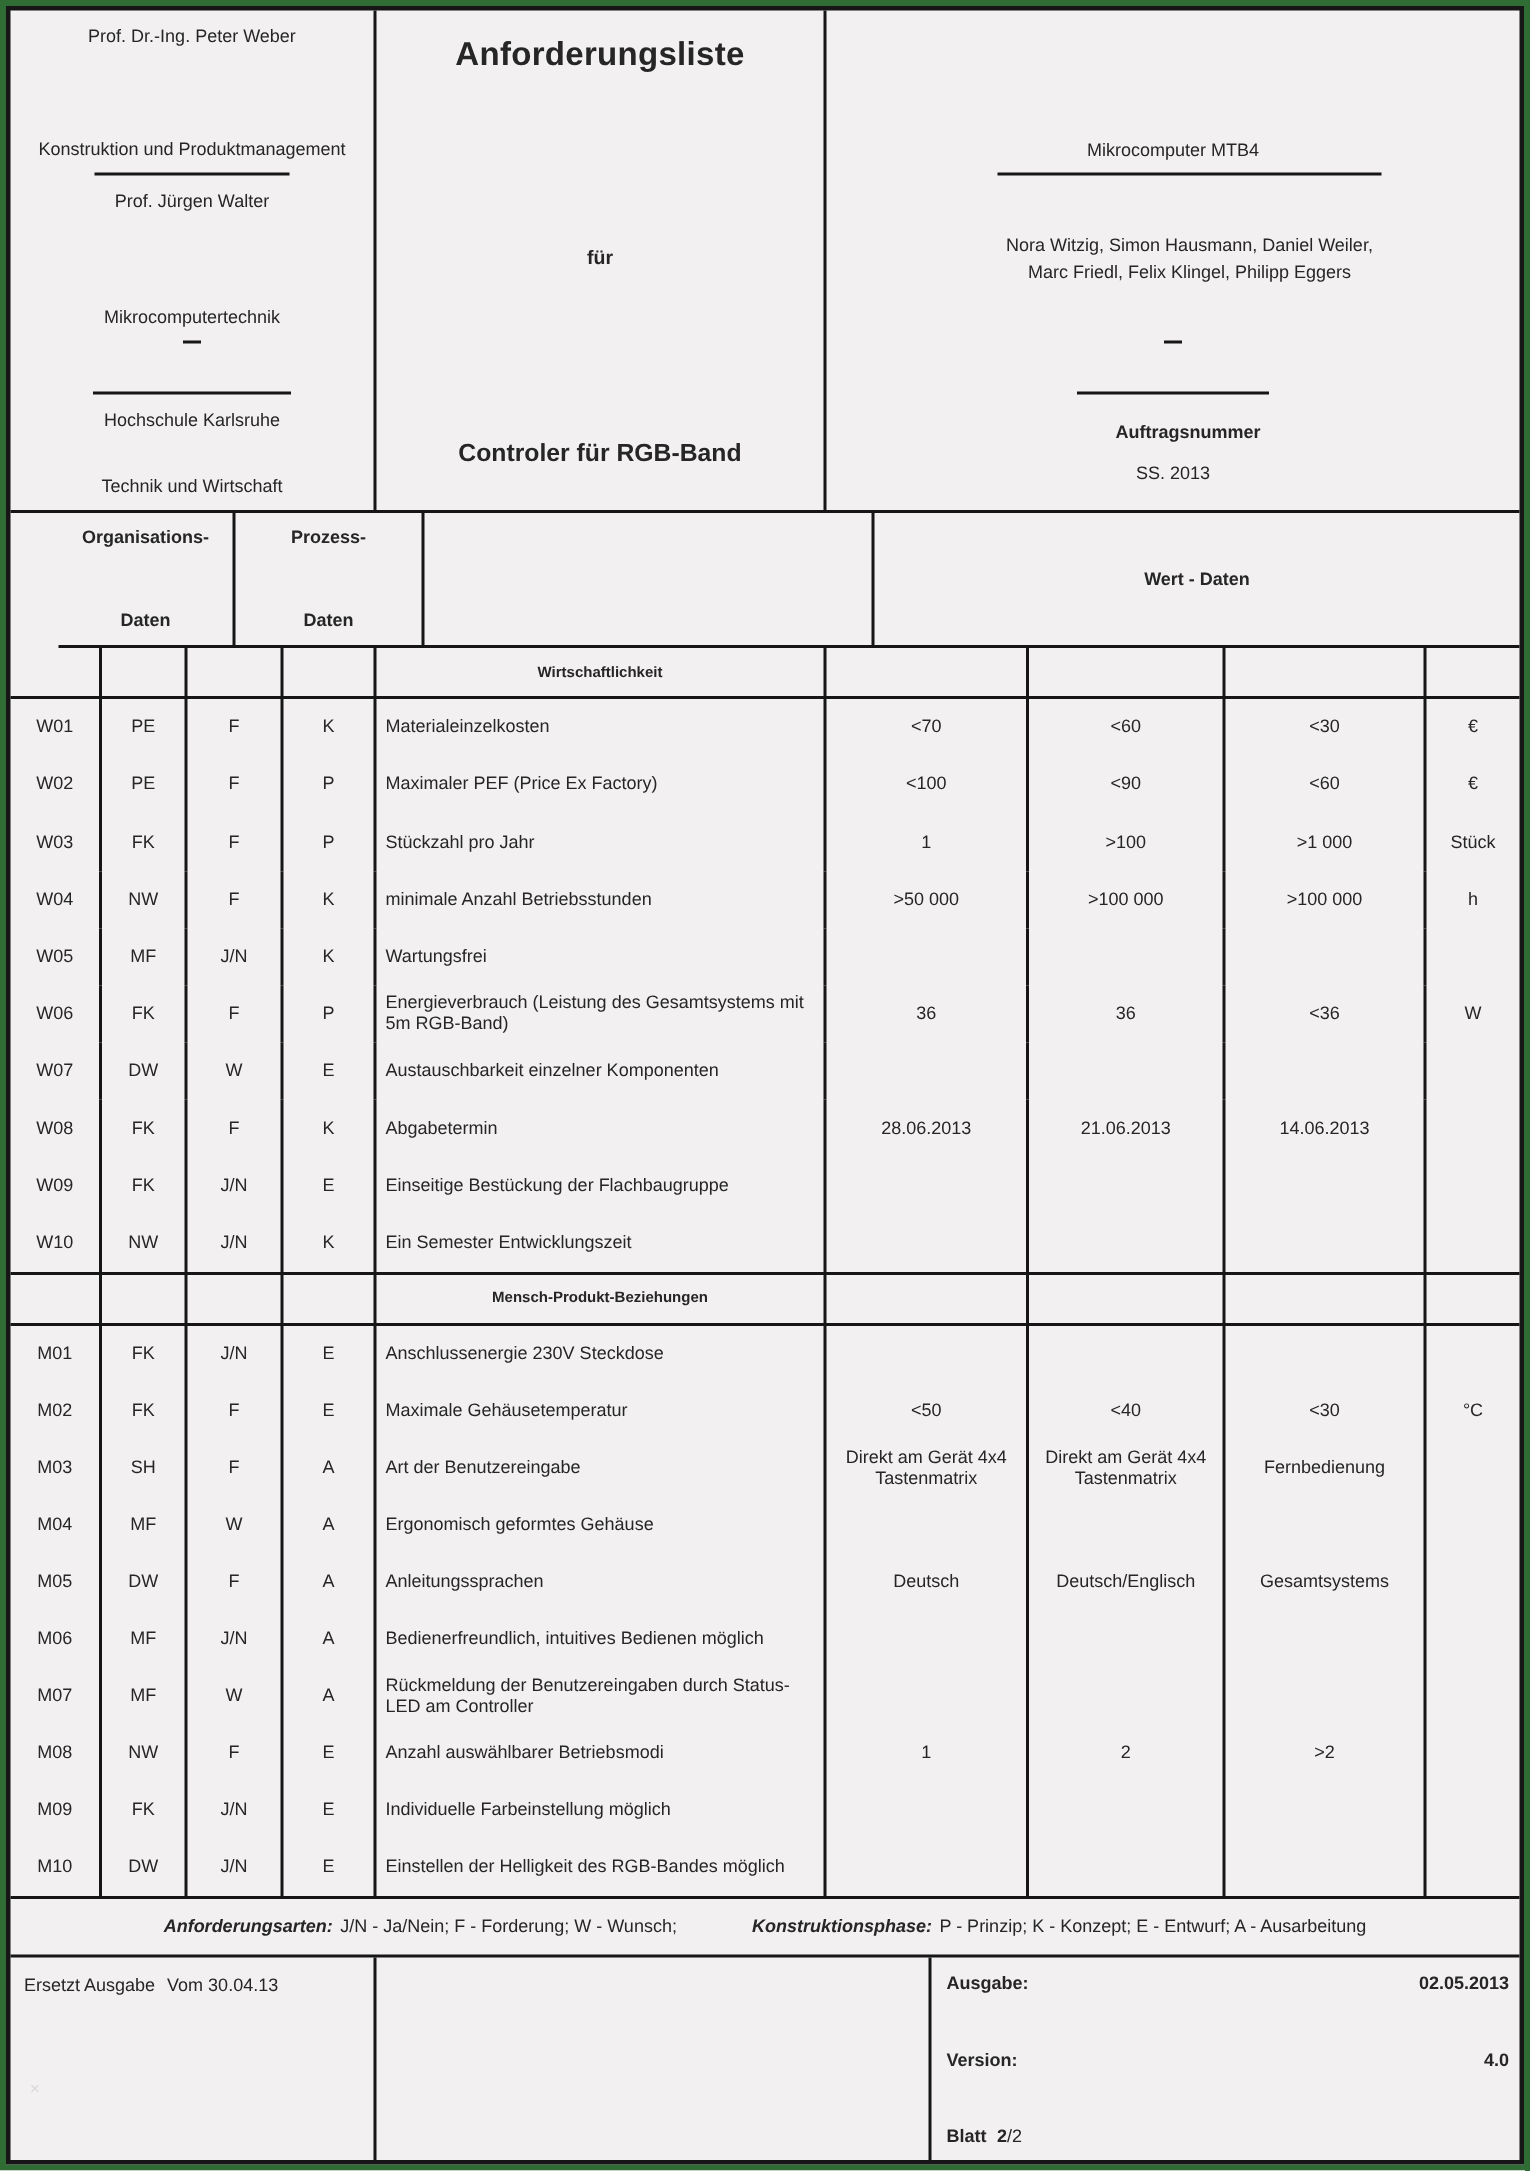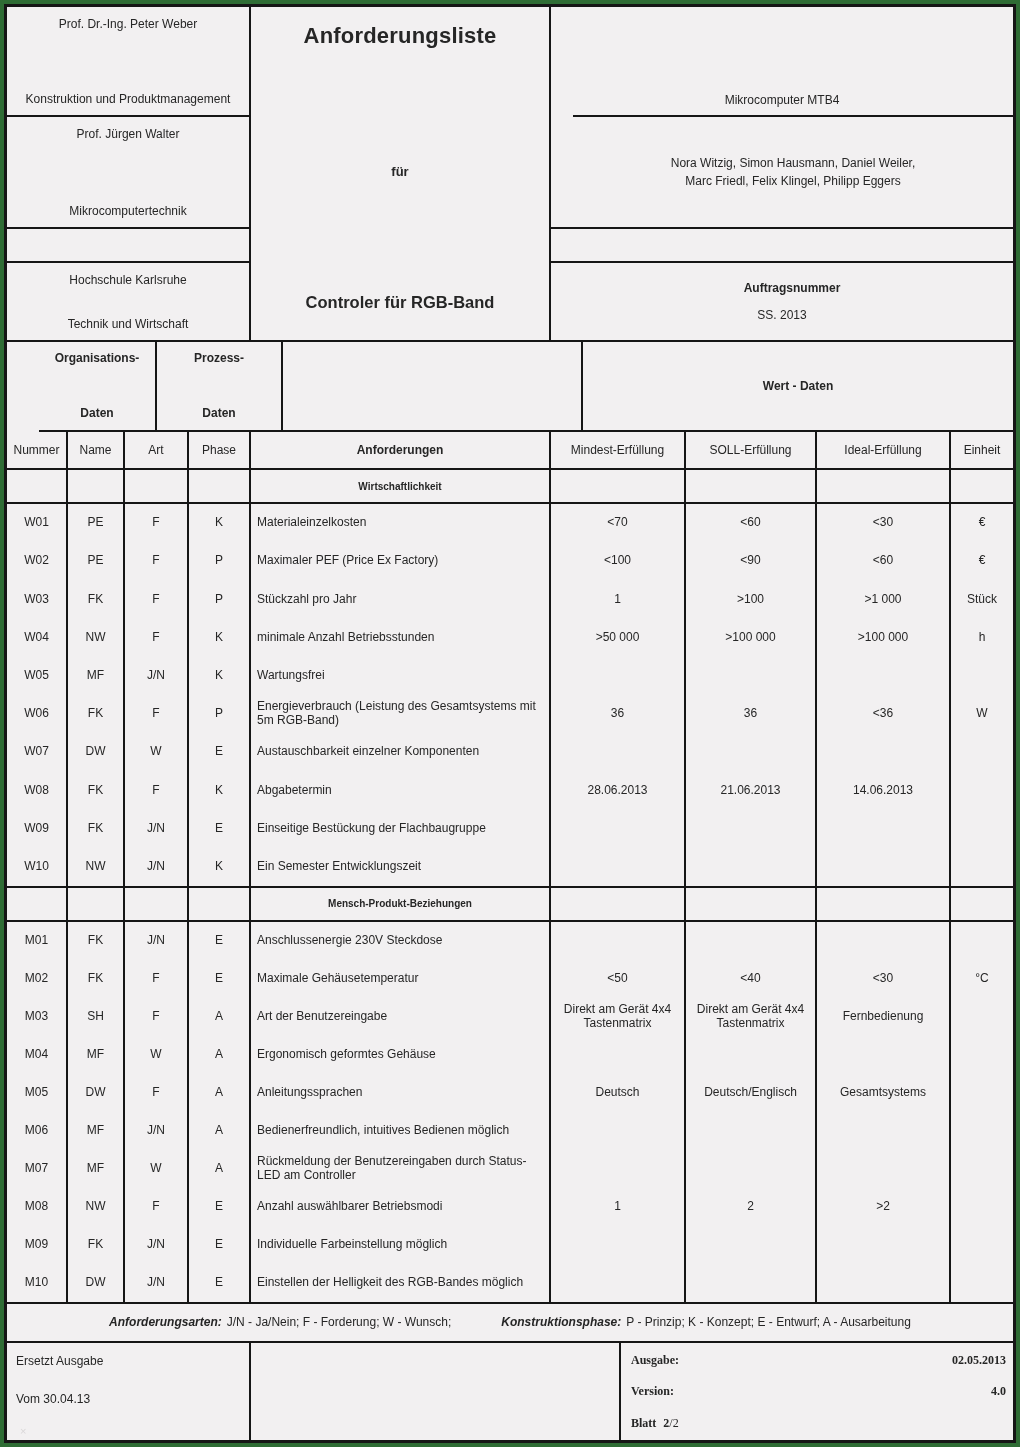--- a/index.html
+++ b/index.html
@@ -14,21 +14,21 @@
     background:#f2f0f1; border:3px solid #161616;
     display:flex; flex-direction:column;
     color:#262626;
     --cols: 61px 57px 64px 62px 300px 135px 131px 134px 1fr;
     font-size:12px;
   }
   .band { border-bottom:2px solid #161616; box-sizing:border-box; }
 
   
   .top-section { display:grid; grid-template-columns:244px 300px 1fr; height:335px; }
-  .info-col { display:flex; flex-direction:column; border-right:2px solid #161616; box-sizing:border-box; }
+  .info-col { display:flex; flex-direction:column; border-right:2px solid #161616; box-sizing:border-box;align-items:center; }
   .info-cell { box-sizing:border-box; display:flex; flex-direction:column; align-items:center; justify-content:space-between; padding:10px 6px 9px 6px; text-align:center; }
   .info-cell + .info-cell { border-top:2px solid #161616; }
   .h-r1 { height:108px; } .h-r2 { height:112px; } .h-r3 { height:34px; } .h-r4 { height:79px; }
   .title-cell { border-right:2px solid #161616; box-sizing:border-box; display:flex; flex-direction:column; align-items:center; justify-content:space-between; padding:16px 6px 28px 6px; text-align:center; }
   .doc-title { font-size:22px; font-weight:bold; letter-spacing:.2px; }
   .doc-for { font-size:13px; font-weight:bold; }
   .doc-subtitle { font-size:16.5px; font-weight:bold; }
   .cell-bottom { justify-content:flex-end; padding-bottom:8px; }
   .cell-center { justify-content:center; line-height:1.45;margin-left:22px; }
   .cell-evenly { justify-content:space-evenly; padding:6px; }
@@ -60,24 +60,24 @@
   .data-block .cell.col4 { justify-content:flex-start; text-align:left; padding-left:6px; padding-right:10px; }
 
   
   .legend { height:39px; display:flex; align-items:center; justify-content:center; gap:50px; }
   .legend .lbl { font-weight:bold; font-style:italic; margin-right:5px; }
 
   
   .footer { flex:1; display:grid; grid-template-columns:244px 370px 1fr; border-bottom:0; }
   .footer > div { box-sizing:border-box; }
   .footer .fb { border-right:2px solid #161616; }
-  .footer-left { position:relative; padding:11px 8px 0 9px; display:flex; flex-direction:column; gap:24px; }
+  .footer-left { position:relative; padding:11px 8px 0 9px; display:flex; flex-direction:row; gap:8px; }
   .faint-mark { position:absolute; left:13px; top:82px; color:#d9d7d8; font-size:11px; }
   .footer-right { display:flex; flex-direction:column; justify-content:space-between; padding:10px 7px 9px 10px; }
-  .footer-line { display:flex; justify-content:space-between; align-items:flex-start; font-weight:bold;font-family:Liberation Serif, serif; }
+  .footer-line { display:flex; justify-content:space-between; align-items:flex-start; font-weight:bold; }
   .sheet-rest { font-weight:normal; }
   .sheet-num { margin-left:7px; }
 </style>
 </head>
 <body>
 
 <div class="page">
   <div class="sheet">
 
     <div class="top-section band">
@@ -127,31 +127,20 @@
       <div class="group-cell gb">
         <span>Prozess-</span>
         <span>Daten</span>
       </div>
       <div class="gb"></div>
       <div class="group-cell group-wert">
         <span>Wert - Daten</span>
       </div>
     </div>
 
-    <div class="col-header band">
-      <div>Nummer</div>
-      <div>Name</div>
-      <div>Art</div>
-      <div>Phase</div>
-      <div>Anforderungen</div>
-      <div>Mindest-Erfüllung</div>
-      <div>SOLL-Erfüllung</div>
-      <div>Ideal-Erfüllung</div>
-      <div>Einheit</div>
-    </div>
 
     <div class="section-row band">
       <div></div>
         <div></div>
         <div></div>
         <div></div>
       <div class="section-title">Wirtschaftlichkeit</div>
       <div></div>
         <div></div>
         <div></div>

